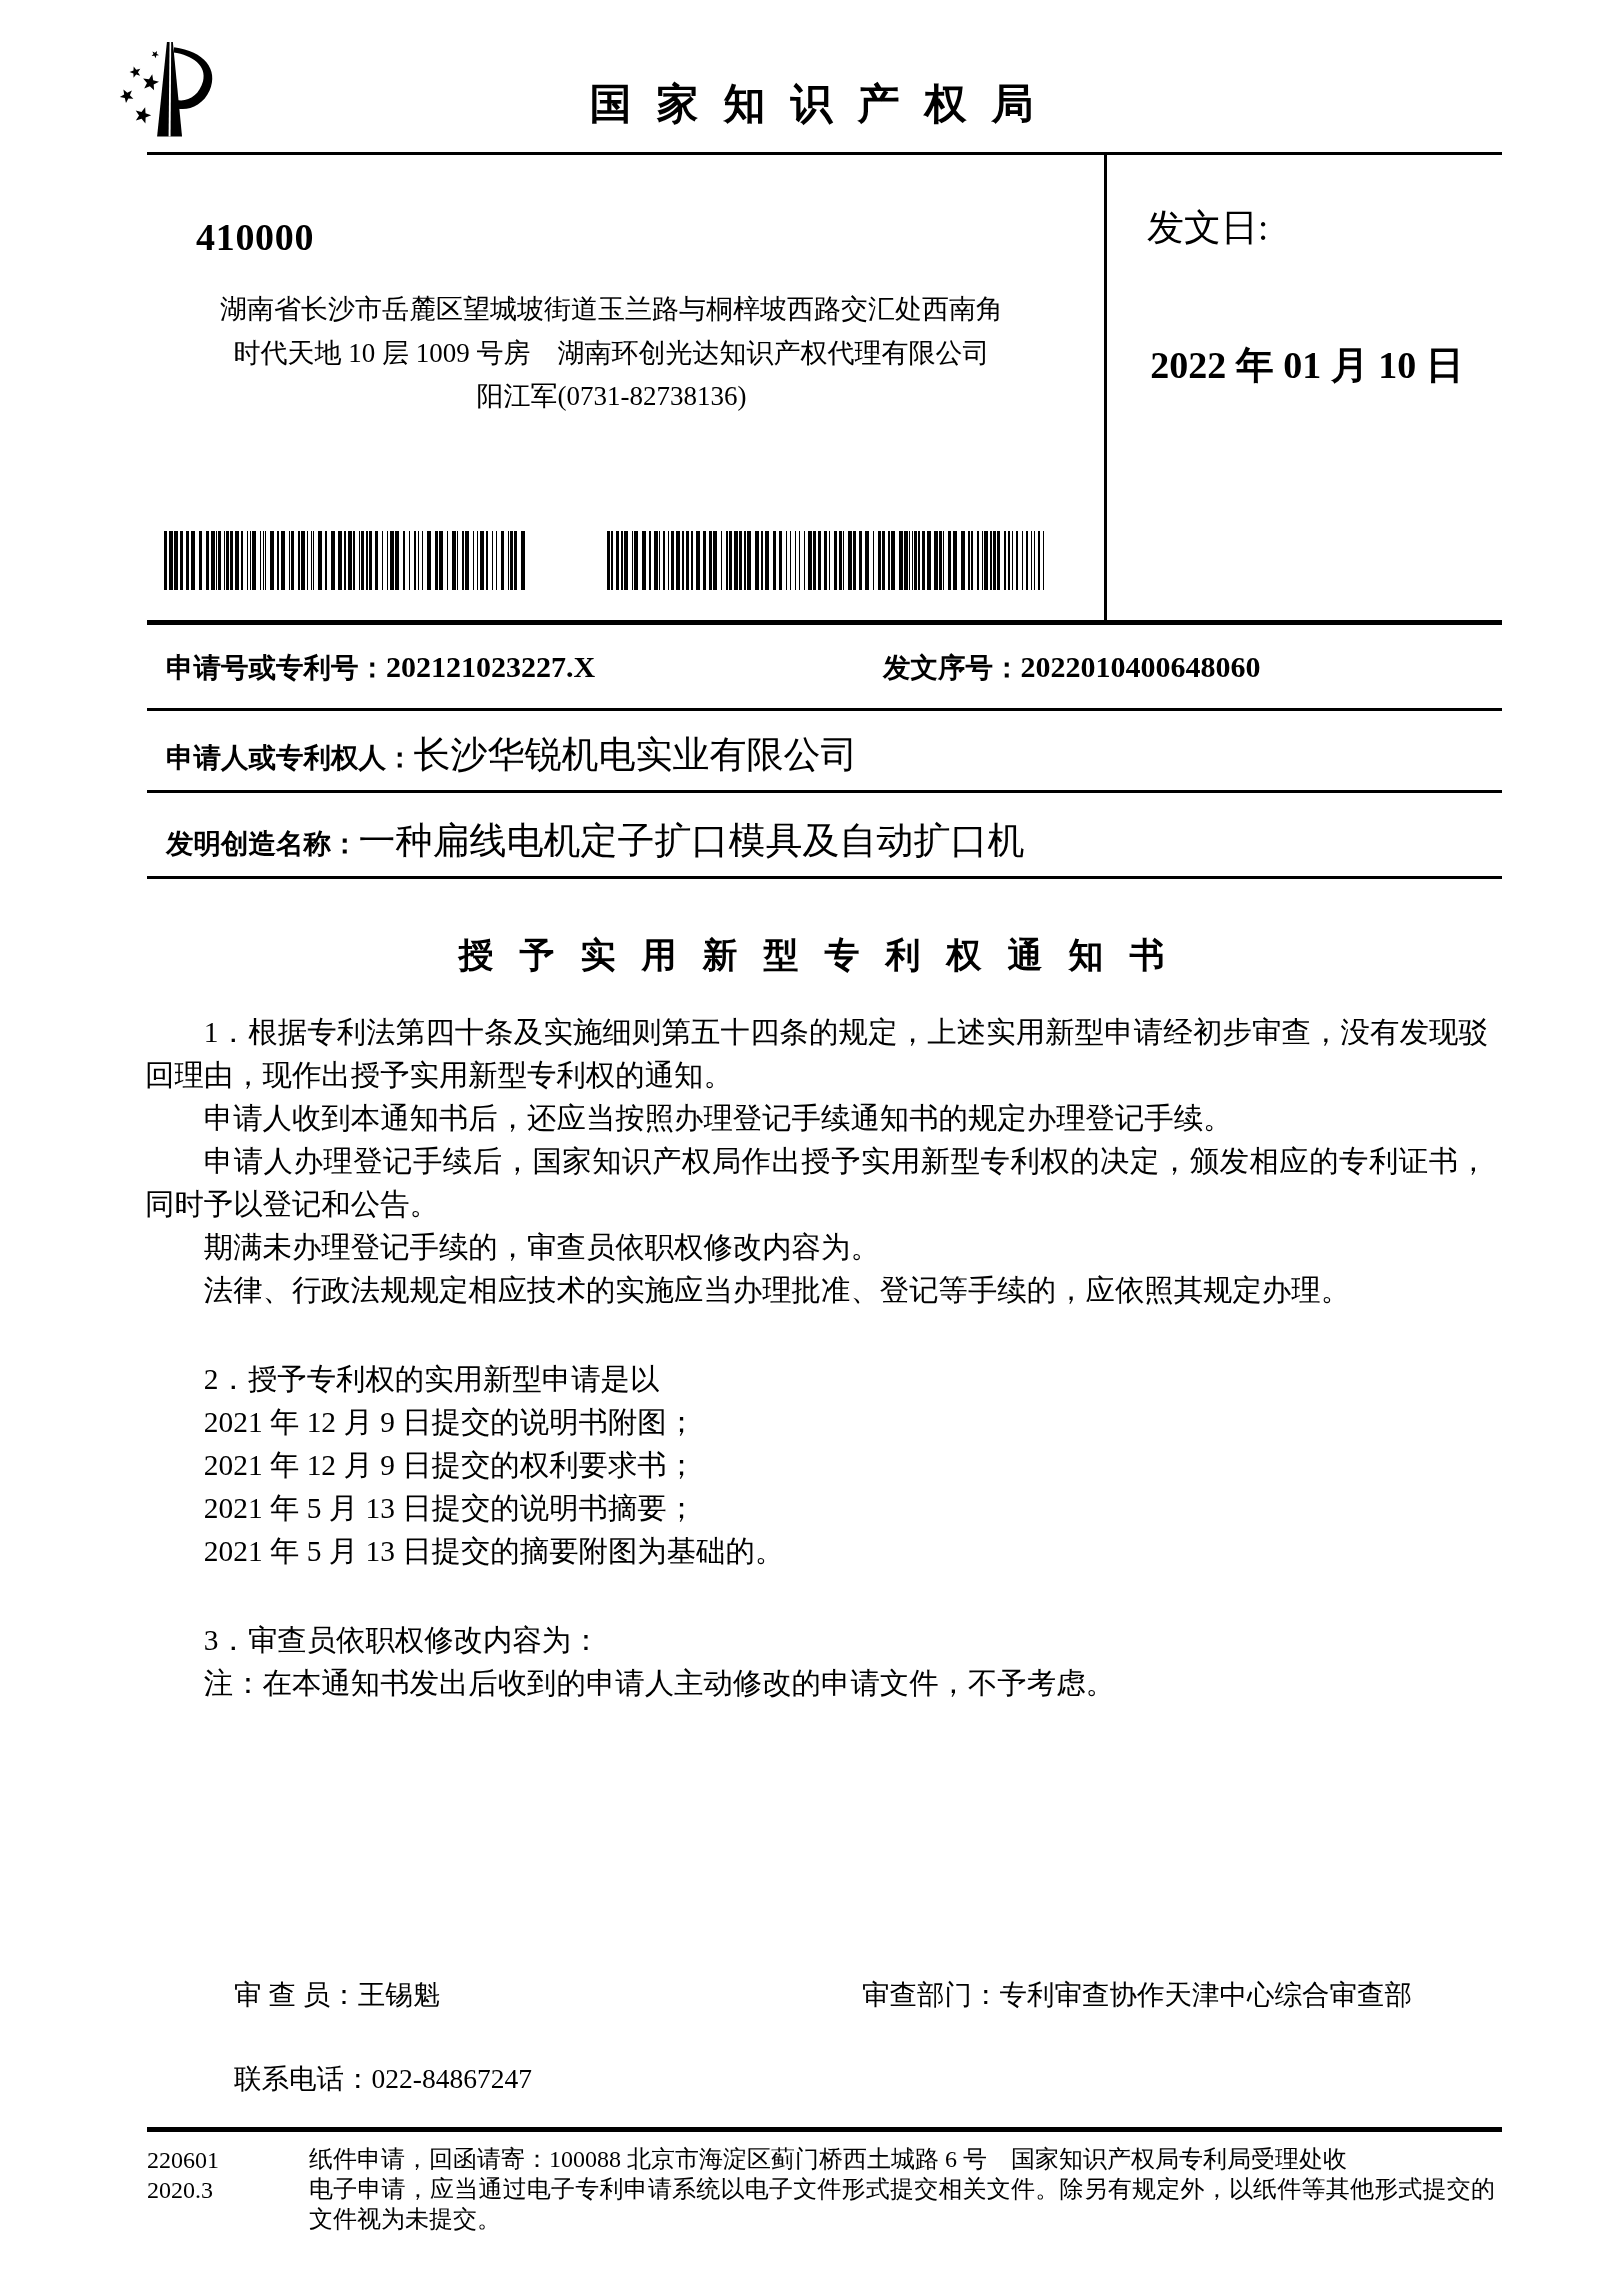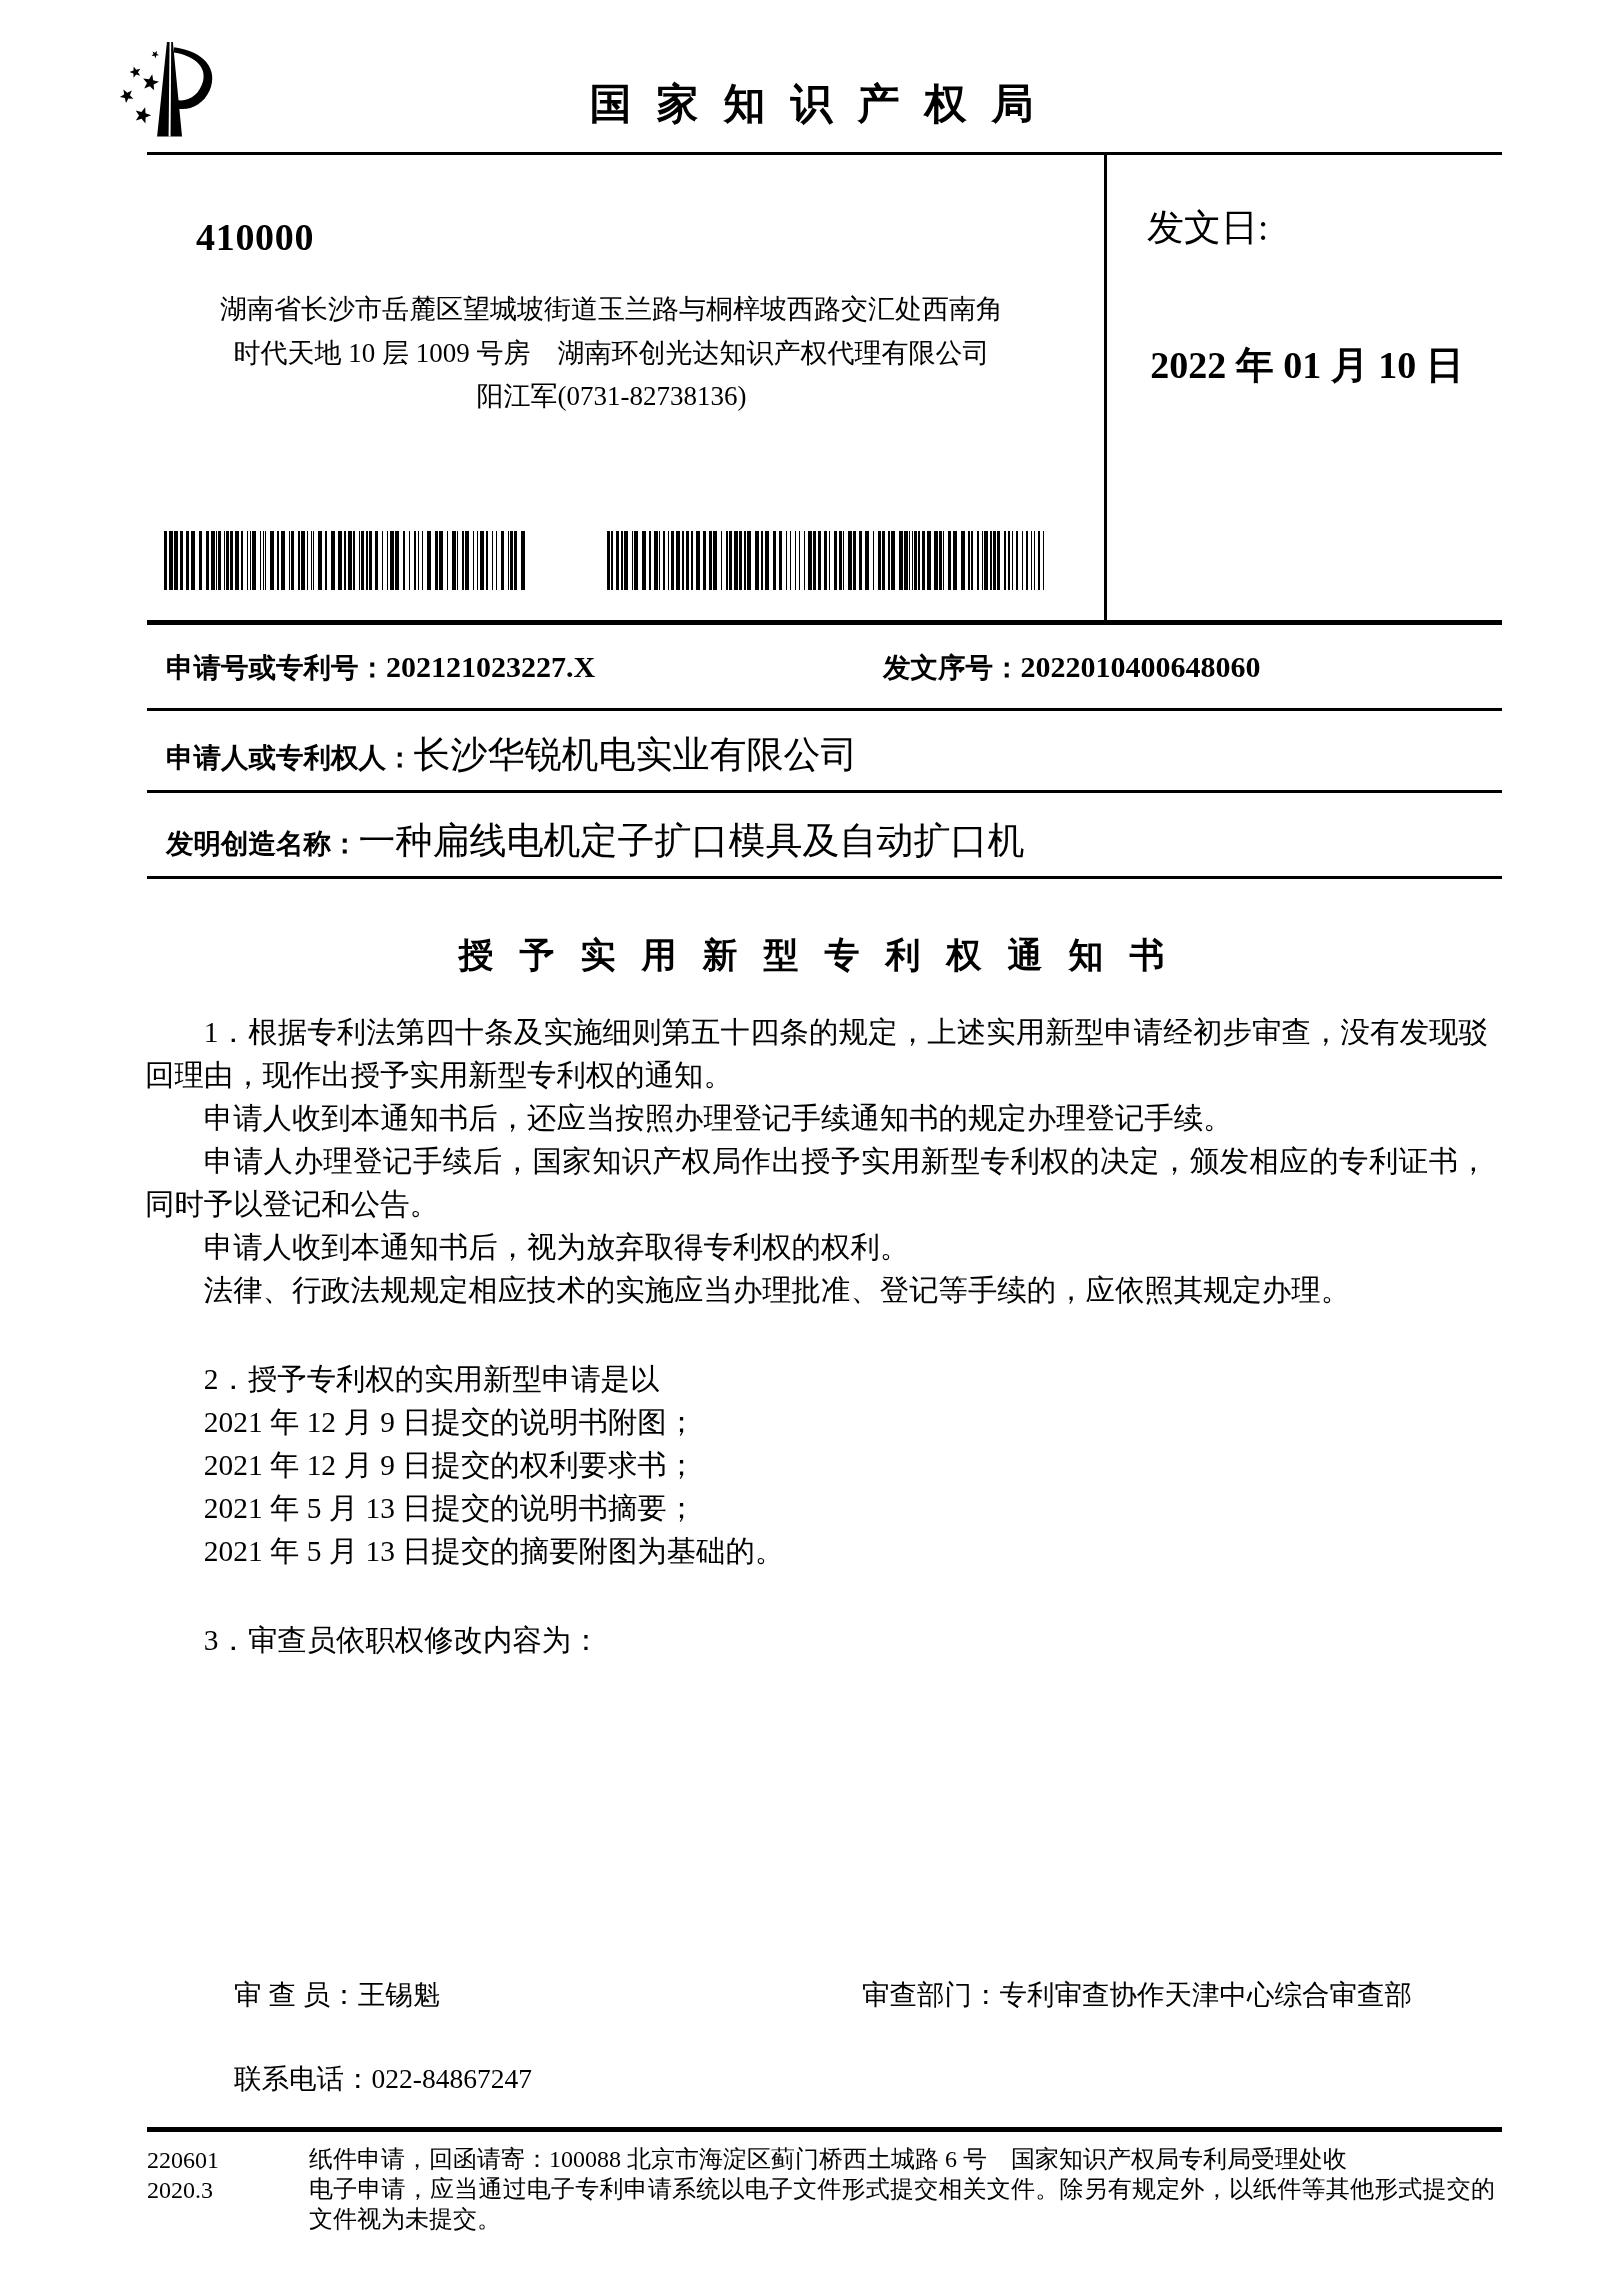--- a/index.html
+++ b/index.html
@@ -126,28 +126,29 @@
   <span class="flabel">发明创造名称：</span><span class="fval">一种扁线电机定子扩口模具及自动扩口机</span>
 </div>
 <div class="abs rule rule-r3"></div>
 
 <div class="abs notice-title">授予实用新型专利权通知书</div>
 
 <div class="abs body-text">
   <p>1．根据专利法第四十条及实施细则第五十四条的规定，上述实用新型申请经初步审查，没有发现驳回理由，现作出授予实用新型专利权的通知。</p>
   <p>申请人收到本通知书后，还应当按照办理登记手续通知书的规定办理登记手续。</p>
   <p>申请人办理登记手续后，国家知识产权局作出授予实用新型专利权的决定，颁发相应的专利证书，同时予以登记和公告。</p>
-  <p>申请人收到本通知书后，视为放弃取得专利权的权利。</p>
+  <p>期满未办理登记手续的，审查员依职权修改内容为。</p>
   <p>法律、行政法规规定相应技术的实施应当办理批准、登记等手续的，应依照其规定办理。</p>
   <p class="sec2">2．授予专利权的实用新型申请是以</p>
   <p>2021 年 12 月 9 日提交的说明书附图；</p>
   <p>2021 年 12 月 9 日提交的权利要求书；</p>
   <p>2021 年 5 月 13 日提交的说明书摘要；</p>
   <p>2021 年 5 月 13 日提交的摘要附图为基础的。</p>
   <p class="sec3">3．审查员依职权修改内容为：</p>
+  <p>注：在本通知书发出后收到的申请人主动修改的申请文件，不予考虑。</p>
 </div>
 
 <div class="abs exam-row examiner">
   <span>审 查 员：</span><span>王锡魁</span>
 </div>
 <div class="abs exam-row department">
   <span>审查部门：</span><span>专利审查协作天津中心综合审查部</span>
 </div>
 <div class="abs exam-row phone">
   <span>联系电话：</span><span>022-84867247</span>

